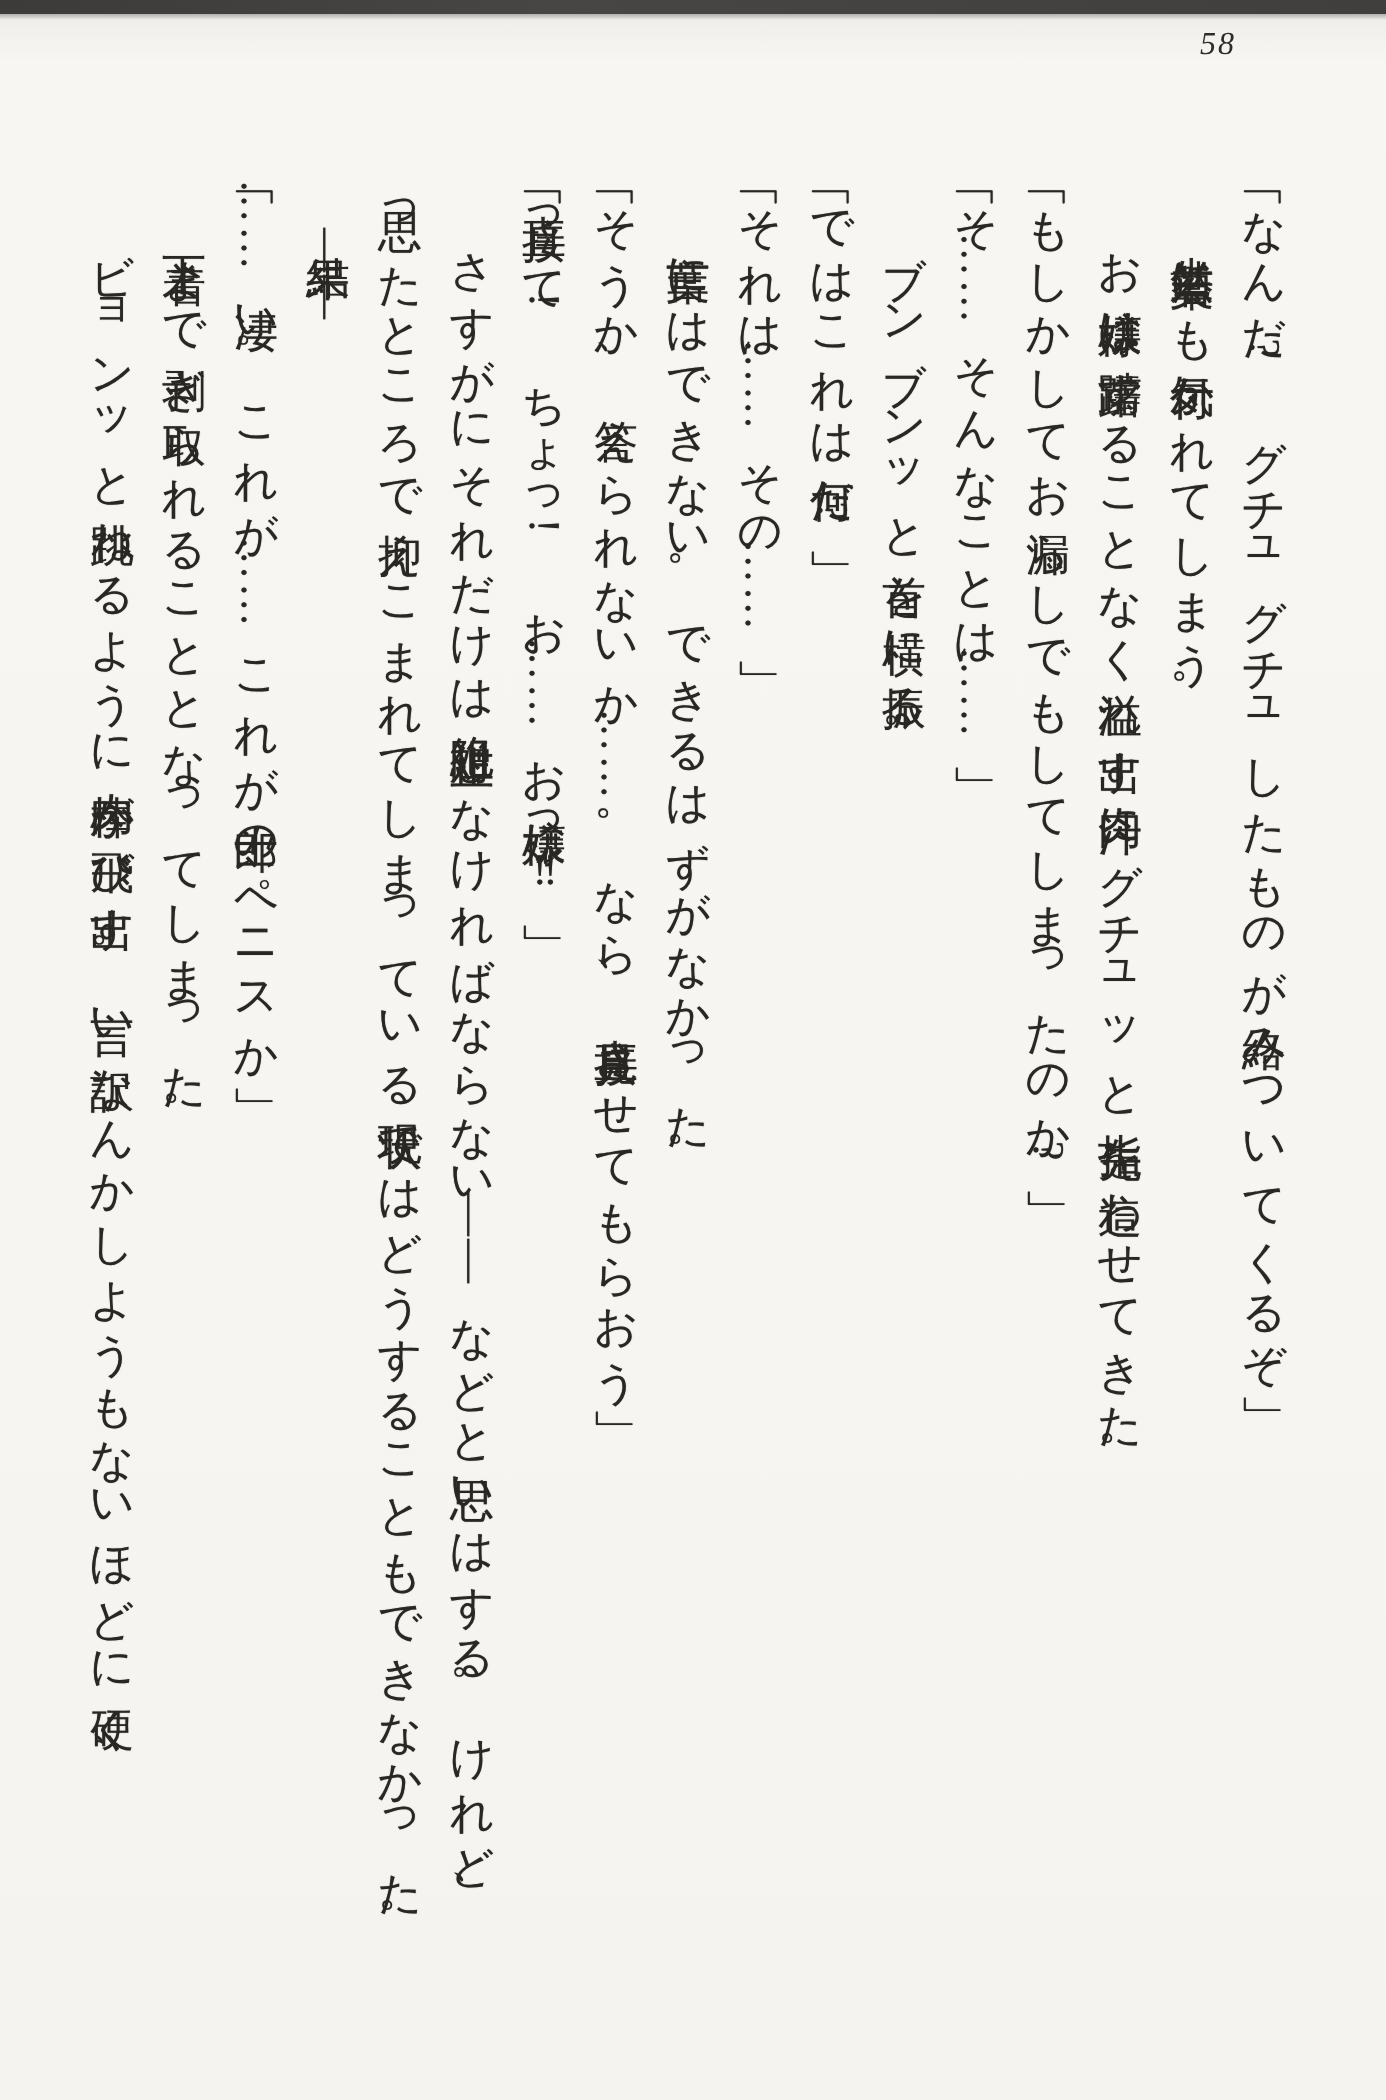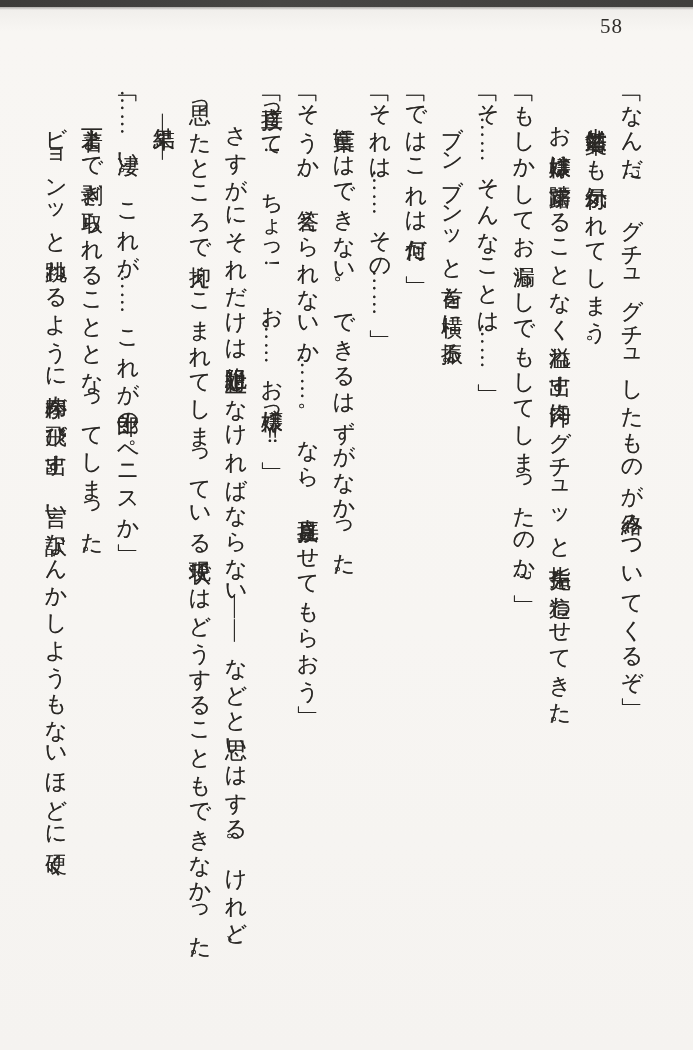--- a/index.html
+++ b/index.html
@@ -14,21 +14,21 @@
   .scan-edge-top{
     position:absolute;top:0;left:0;width:693px;height:7px;
     background:linear-gradient(90deg,#3c3b39 0%,#474644 40%,#403f3d 100%);
   }
   .scan-edge-top::after{
     content:"";position:absolute;left:0;top:7px;width:100%;height:3px;
     background:linear-gradient(180deg,rgba(60,59,57,.35),rgba(60,59,57,0));
   }
   .page-number{
     position:absolute;top:14px;left:600px;
-    font-size:21px;color:#2f2d2a;letter-spacing:1px;text-align:right;
+    font-size:16px;font-style:italic;color:#2f2d2a;letter-spacing:1px;text-align:right;
   }
   .text-block{
     position:absolute;top:88px;right:43px;
     height:952px;
     writing-mode:vertical-rl;
     text-orientation:mixed;
     font-size:22px;
     line-height:36px;
     letter-spacing:1.5px;
     color:#29272414;

